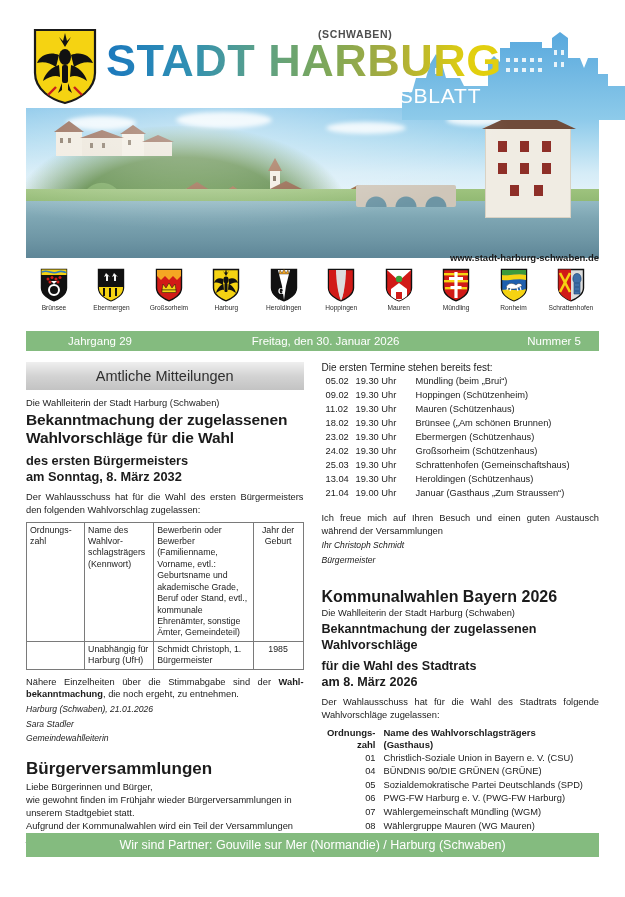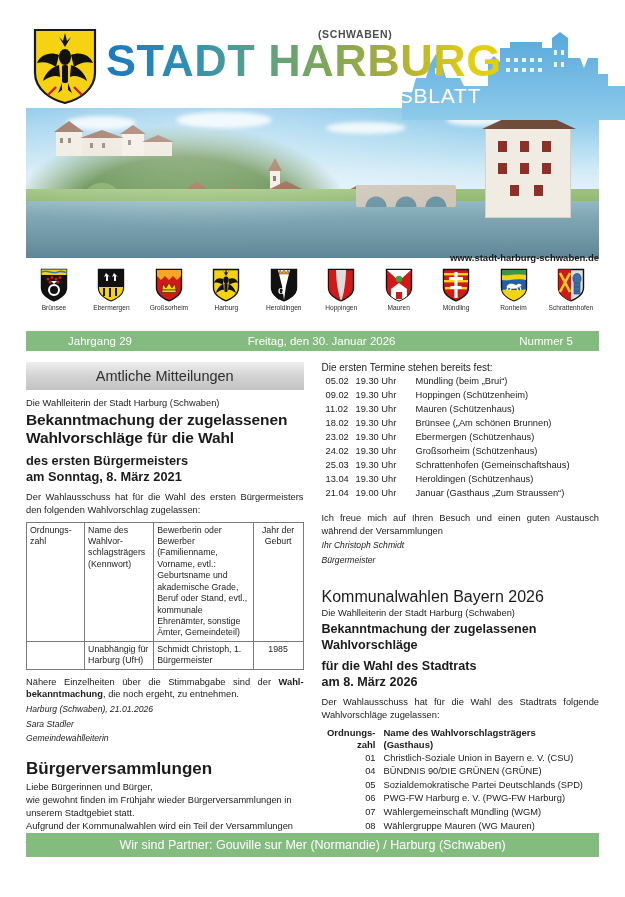--- a/index.html
+++ b/index.html
@@ -147,21 +147,21 @@
 
   
   .datebar {
     position:absolute; left: 26px; top: 331px; width: 573px; height: 20px;
     background: #84bb7f; color: #ffffff;
     display:flex; align-items:center; z-index: 8;
     font-size: 11.5px;
   }
   .datebar .l { padding-left: 6px; margin-left: 36px; }
   .datebar .c { flex:1; text-align:center; }
-  .datebar .r { padding-right: 26px; margin-left: 8px; }
+  .datebar .r { padding-right: 18px; margin-left: 8px; }
 
   
   .content {
     position:absolute; left: 26px; top: 362px; width: 573px; height: 470px;
     display:flex; gap: 18px;
   }
   .col { width: 278px; }
   .colL { }
   .colR { }
 
@@ -180,21 +180,21 @@
     font-size: 15.5px; font-weight: bold; margin: 1px 0 0; line-height: 1.22;
     letter-spacing: -.1px;
   }
   h2.deck2 {
     font-size: 12.8px; font-weight: bold; margin: 5px 0 0; line-height: 1.25;
   }
   h2.bigtitle {
     font-size: 17px; font-weight: bold; margin: 0 0 1px; line-height: 1.2;
   }
   h2.midtitle {
-    font-size: 16px; font-weight: normal; margin: 0 0 1px; line-height: 1.2;
+    font-size: 16px; font-weight: bold; margin: 0 0 1px; line-height: 1.2;
   }
   p.lead { font-size: 9.3px; margin: 0; line-height: 1.35; }
   p.body { font-size: 9.3px; margin: 6px 0 0; line-height: 1.36; text-align: justify; }
   p.bodyL { font-size: 9.3px; margin: 3px 0 0; line-height: 1.38; }
   p.ital { font-size: 8.6px; font-style: italic; margin: 3px 0 0; line-height: 1.35; }
   .b { font-weight: bold; }
 
   
   table.cand {
     width: 100%; border-collapse: collapse; margin-top: 5px;
@@ -526,21 +526,21 @@
         <span>Amtliche Mitteilungen</span>
       </div>
 
       <p class="lead">Die Wahlleiterin der Stadt Harburg (Schwaben)</p>
       <h1 class="deck">
         <span>Bekanntmachung der zugelassenen</span><br>
         <span>Wahlvorschläge für die Wahl</span>
       </h1>
       <h2 class="deck2">
         <span>des ersten Bürgermeisters</span><br>
-        <span>am Sonntag, 8. März 2021</span>
+        <span>am Sonntag, 8. März 2032</span>
       </h2>
       <p class="body">Der Wahlausschuss hat für die Wahl des ersten Bürgermeisters den folgenden Wahlvorschlag zugelassen:</p>
 
       <table class="cand">
         <tbody>
           <tr>
             <th class="c1">
               <span>Ordnungs-</span><br>
               <span>zahl</span>
             </th>

